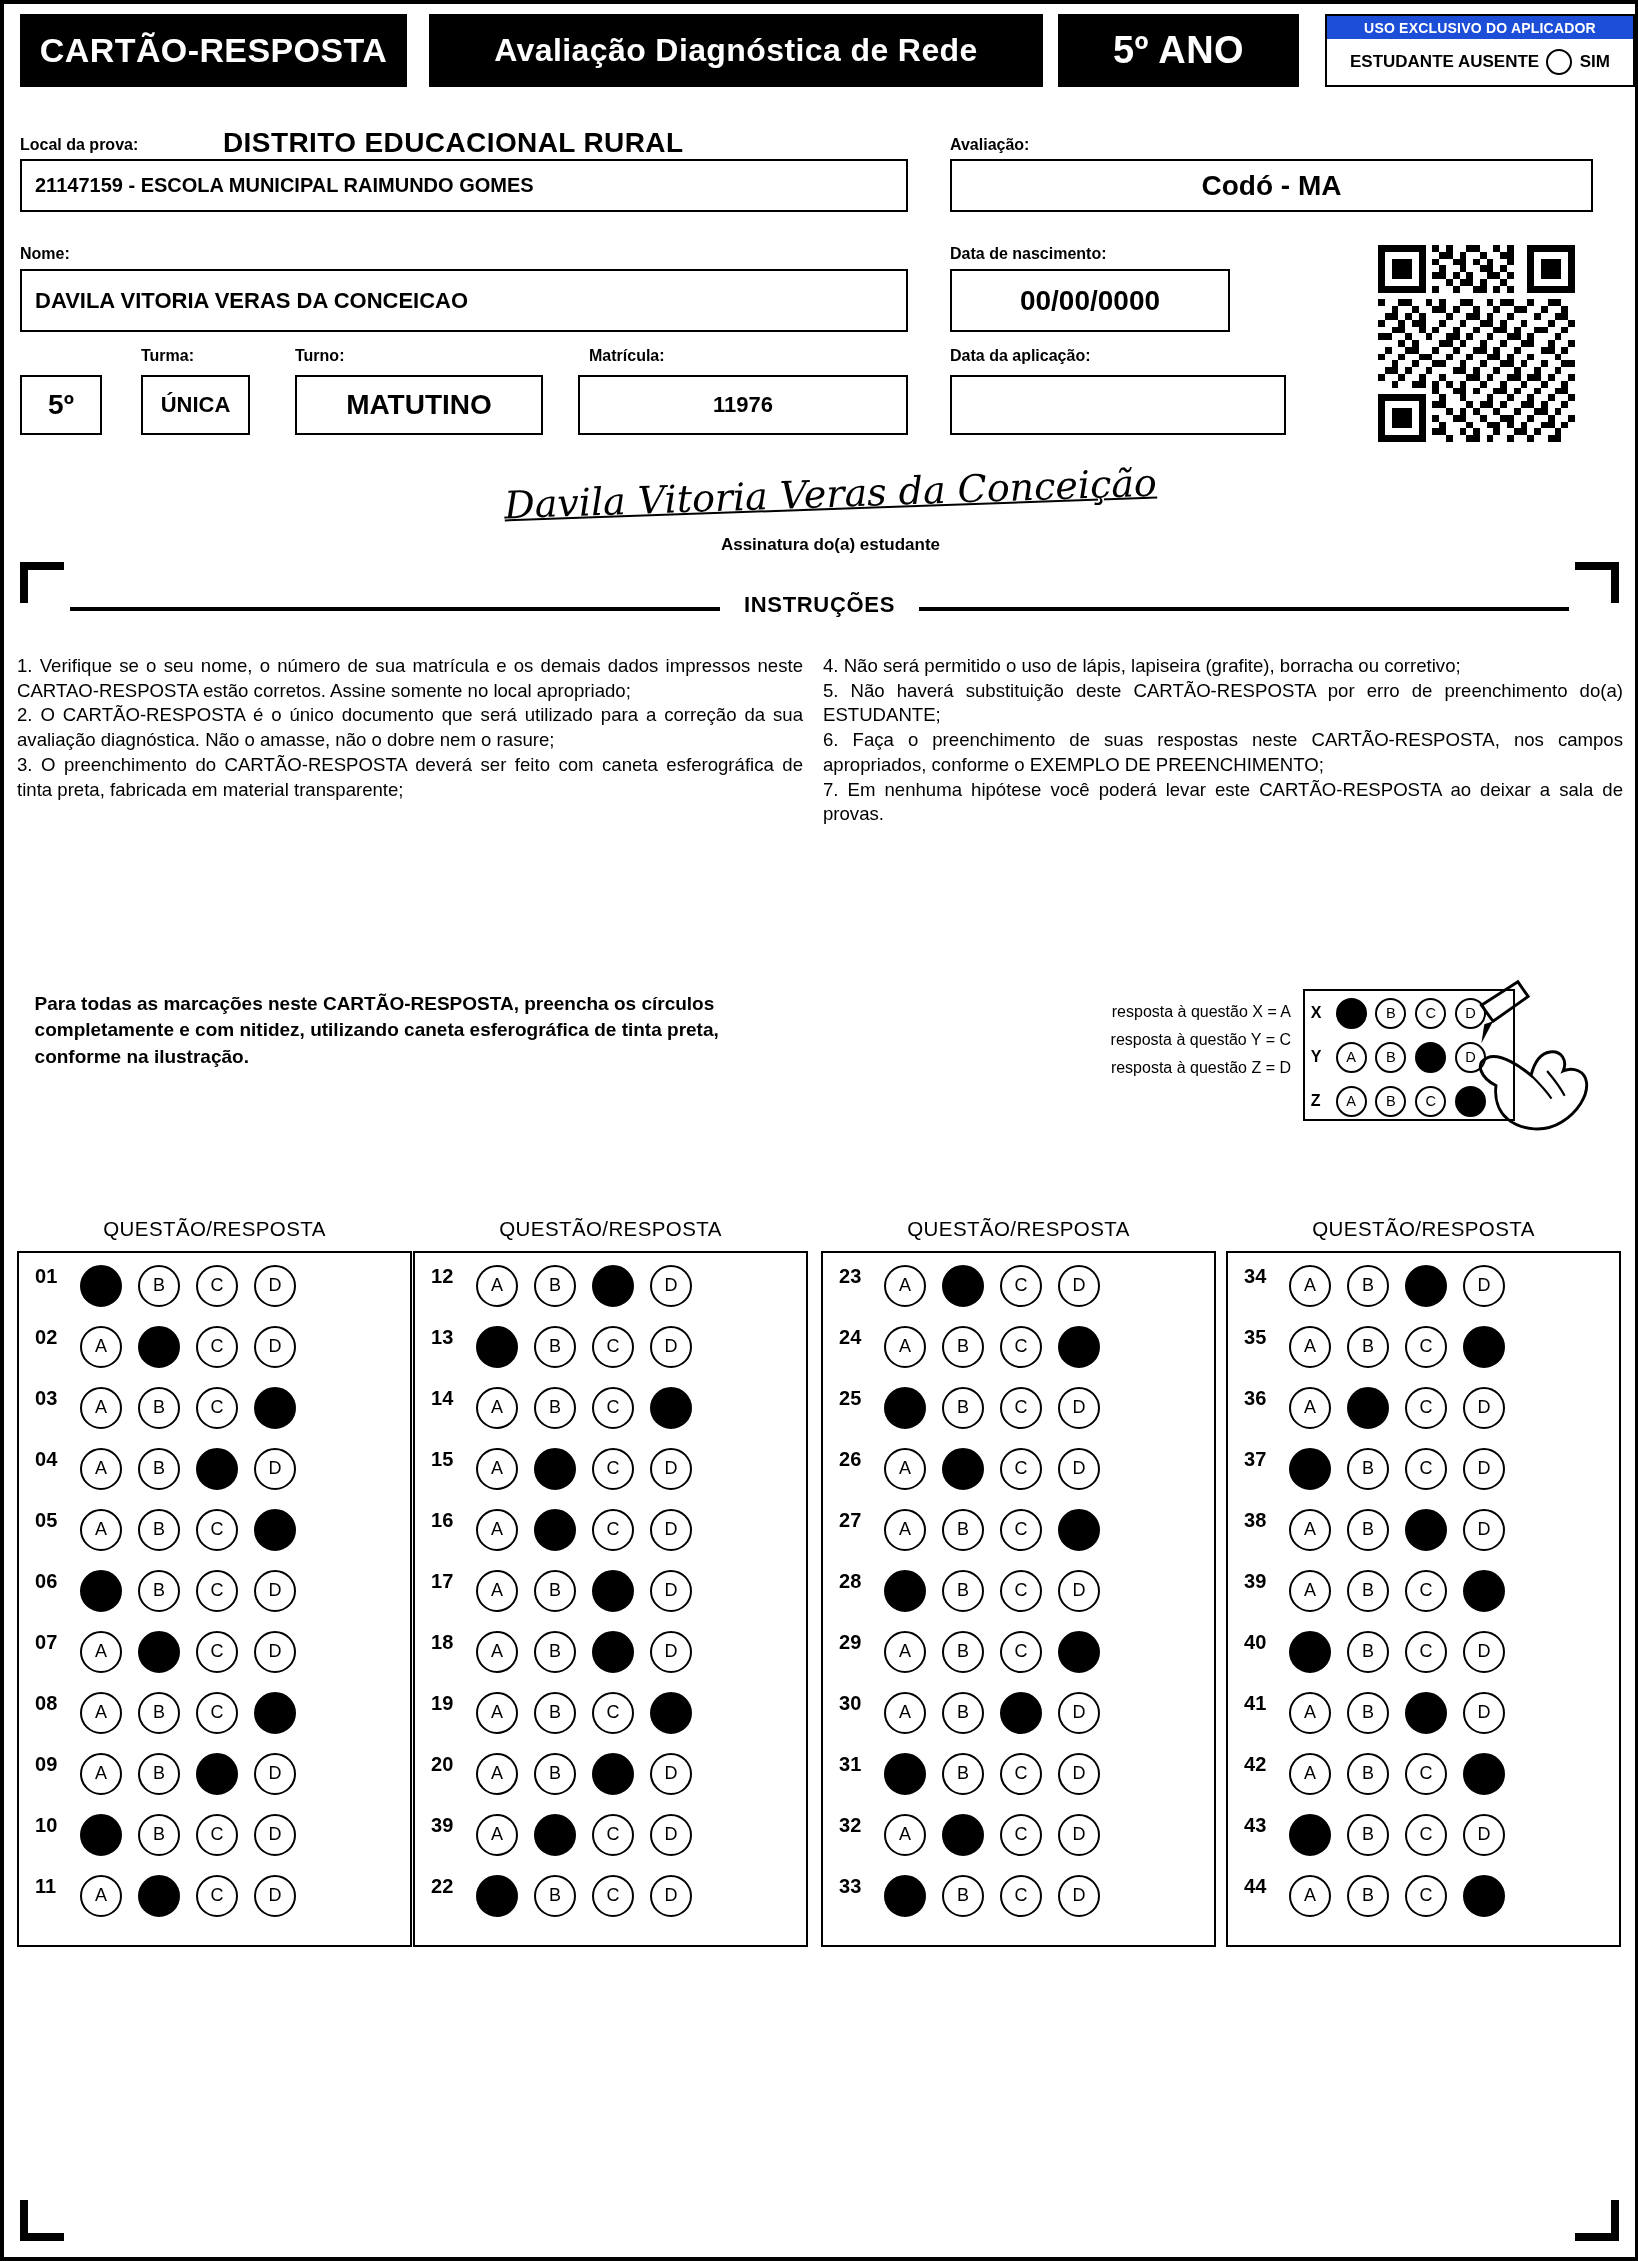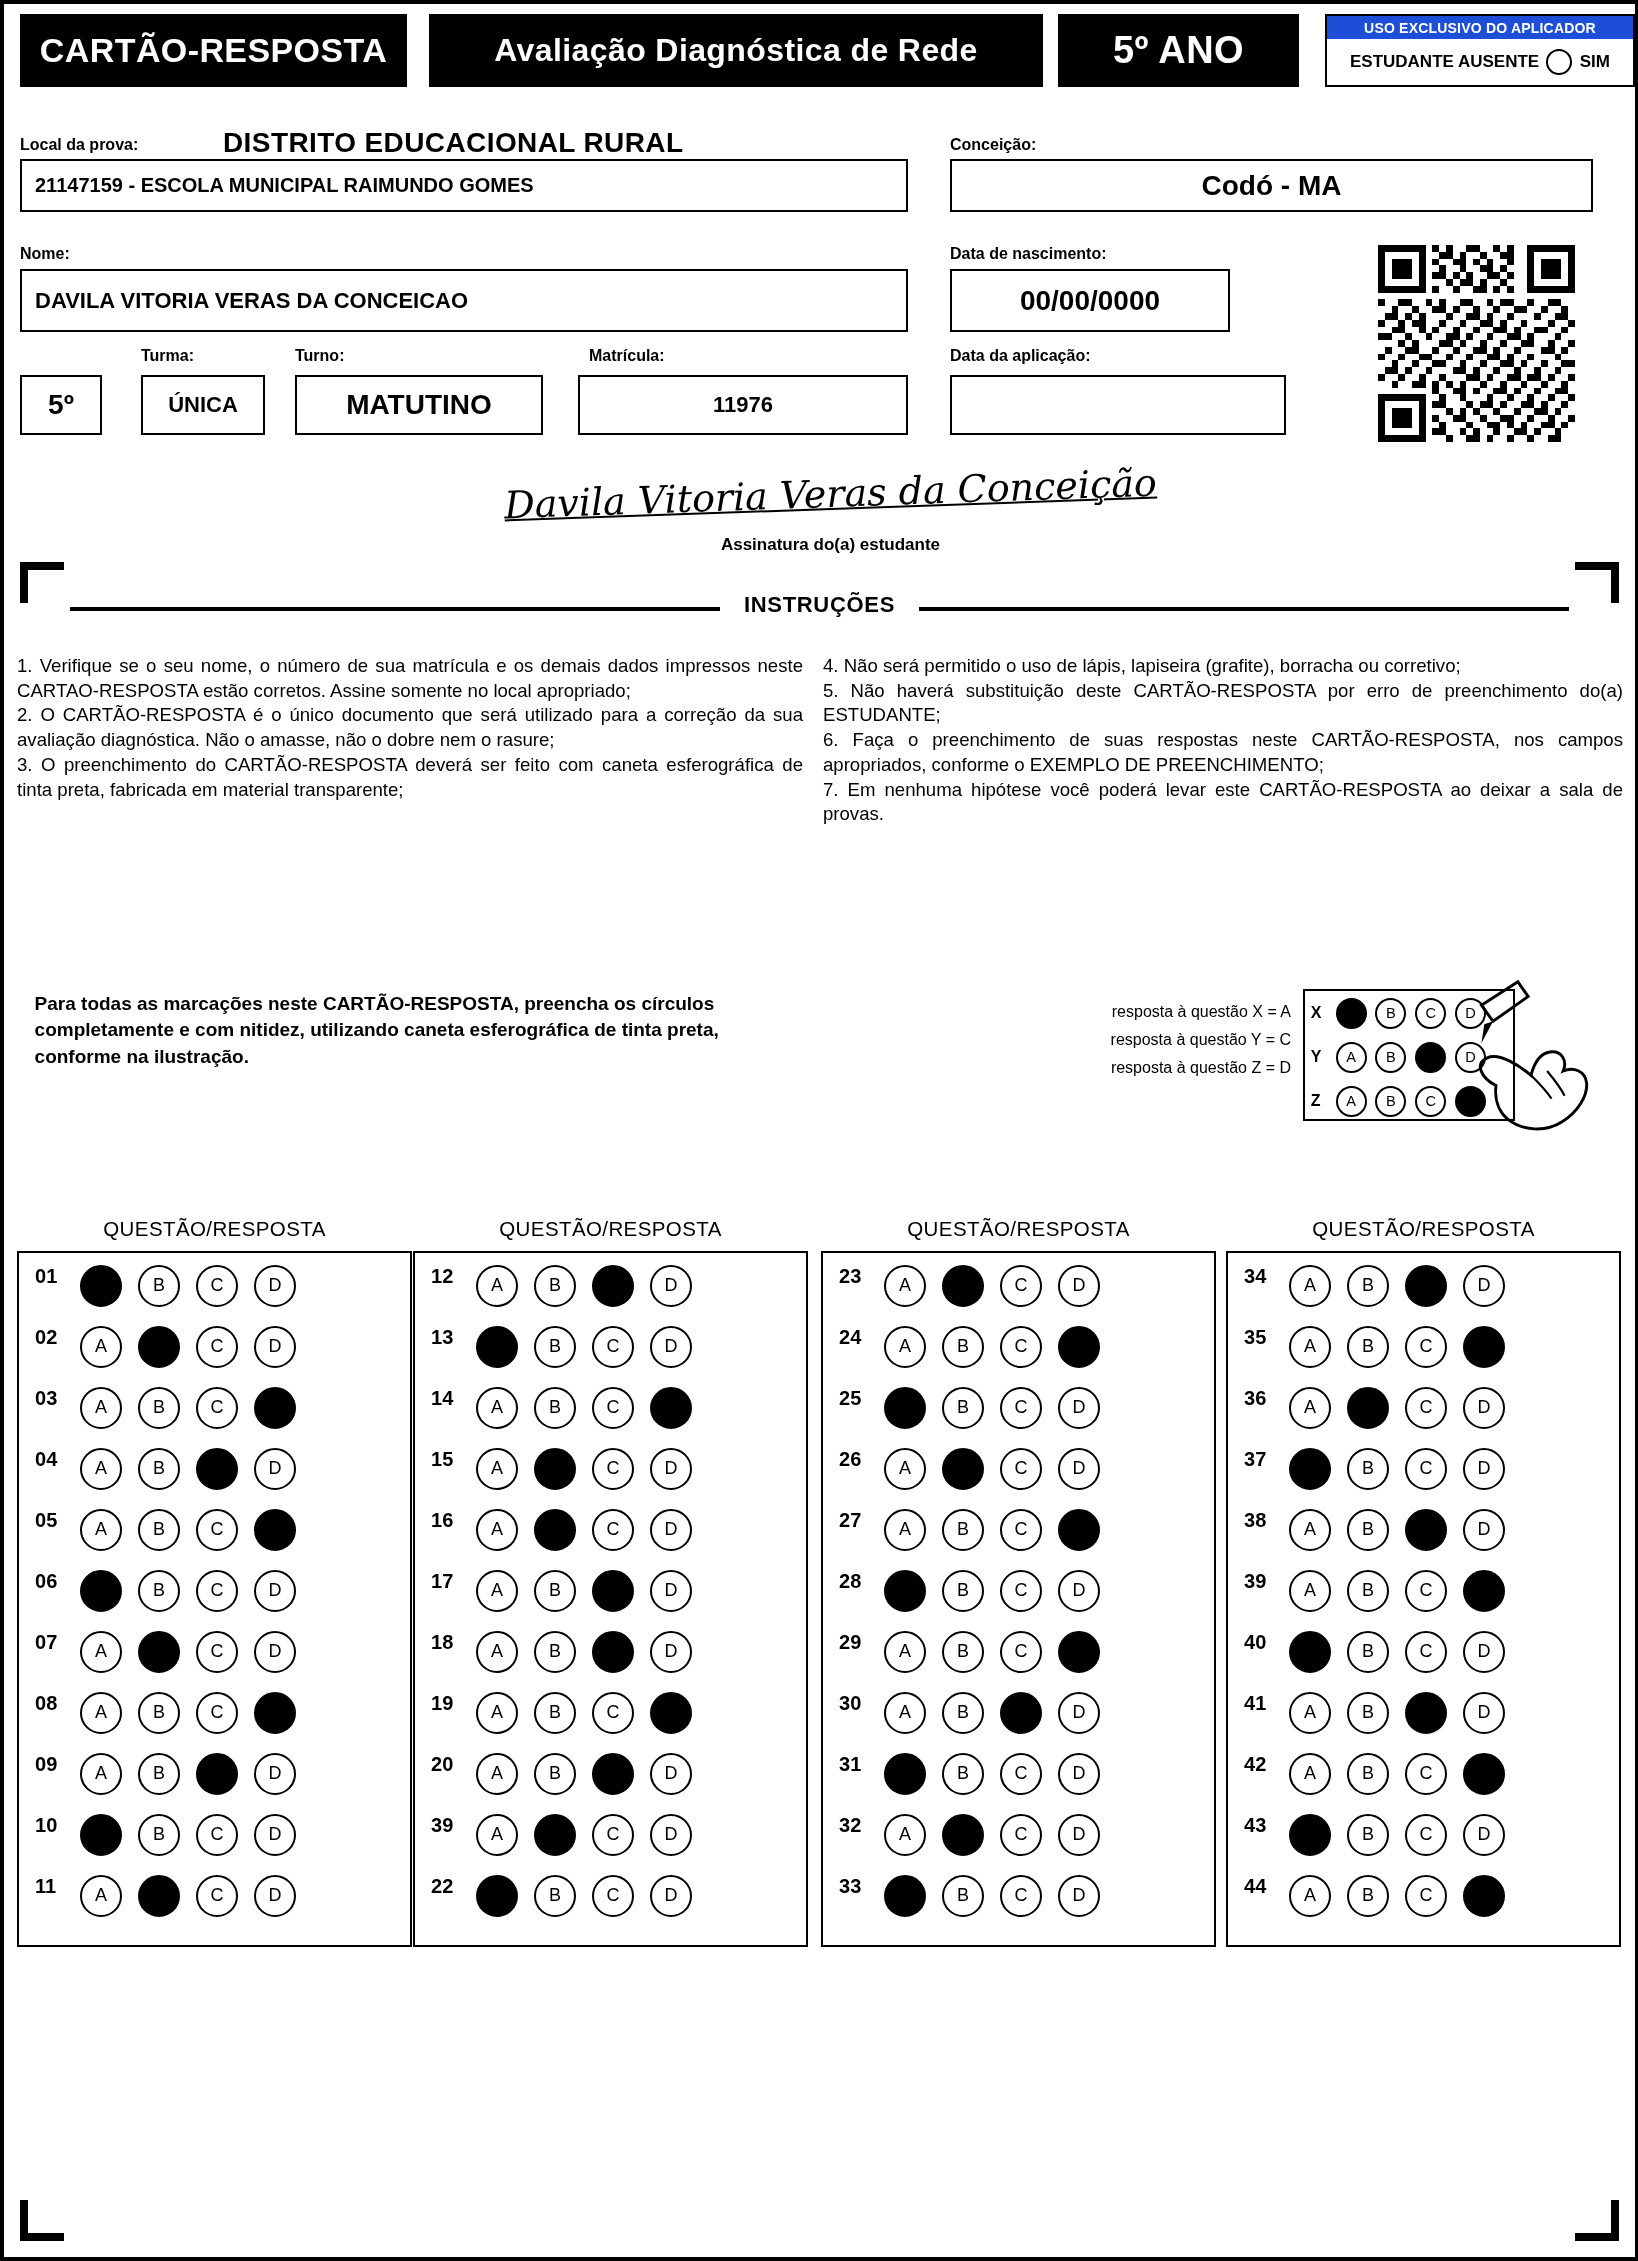--- a/index.html
+++ b/index.html
@@ -68,21 +68,21 @@
 
   .l-nome { position:absolute; left:16px; top:241px; }
   .b-nome { position:absolute; left:16px; top:265px; width:888px; height:63px; }
 
   .l-nasc { position:absolute; left:946px; top:241px; }
   .b-nasc { position:absolute; left:946px; top:265px; width:280px; height:63px; }
 
   .l-serie { position:absolute; left:16px; top:343px;margin-top:48px; }
   .b-serie { position:absolute; left:16px; top:371px; width:82px; height:60px; }
   .l-turma { position:absolute; left:137px; top:343px; }
-  .b-turma { position:absolute; left:137px; top:371px; width:124px; height:60px; }
+  .b-turma { position:absolute; left:137px; top:371px; width:109px; height:60px; }
   .l-turno { position:absolute; left:291px; top:343px; }
   .b-turno { position:absolute; left:291px; top:371px; width:248px; height:60px; }
   .l-matr  { position:absolute; left:585px; top:343px; }
   .b-matr  { position:absolute; left:574px; top:371px; width:330px; height:60px; }
   .l-aplic { position:absolute; left:946px; top:343px; }
   .b-aplic { position:absolute; left:946px; top:371px; width:336px; height:60px; }
 
   
   .qr { position:absolute; left:1374px; top:241px; width:197px; height:197px; }
 
@@ -194,21 +194,21 @@
       </div>
     </div>
 
     <div class="distrito">DISTRITO EDUCACIONAL RURAL</div>
 
     <div class="lbl l-local">Local da prova:</div>
     <div class="field-box b-local">
       <span class="field-val">21147159 - ESCOLA MUNICIPAL RAIMUNDO GOMES</span>
     </div>
 
-    <div class="lbl l-mun">Conceição:</div>
+    <div class="lbl l-mun">Avaliação:</div>
     <div class="field-box b-mun">
       <span class="field-val big center">Codó - MA</span>
     </div>
 
     <div class="lbl l-nome">Nome:</div>
     <div class="field-box b-nome">
       <span class="field-val">DAVILA VITORIA VERAS DA CONCEICAO</span>
     </div>
 
     <div class="lbl l-nasc">Data de nascimento:</div>

